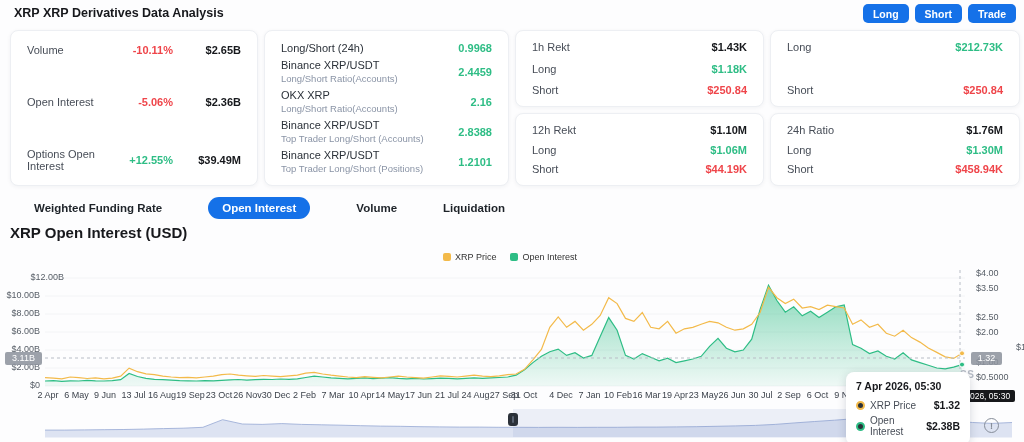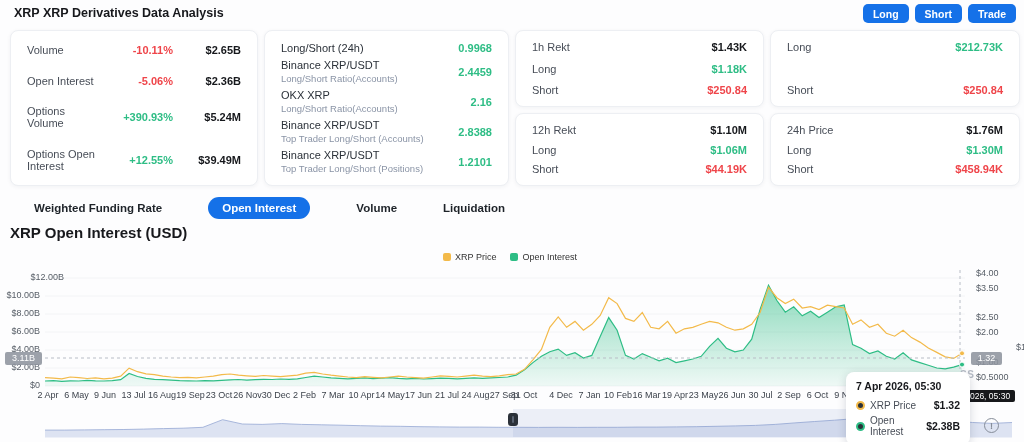--- a/index.html
+++ b/index.html
@@ -75,25 +75,20 @@
         <span class="lbl">Volume</span>
         <span class="pct neg">-10.11%</span>
         <span class="val">$2.65B</span>
       </div>
       <div class="stat-row">
         <span class="lbl">Open Interest</span>
         <span class="pct neg">-5.06%</span>
         <span class="val">$2.36B</span>
       </div>
       <div class="stat-row">
-        <span class="lbl">Options Volume</span>
-        <span class="pct pos">+390.93%</span>
-        <span class="val">$5.24M</span>
-      </div>
-      <div class="stat-row">
         <span class="lbl">Options Open Interest</span>
         <span class="pct pos">+12.55%</span>
         <span class="val">$39.49M</span>
       </div>
     </div>
   </div>
 
   <div class="card" style="left:264px;top:30px;width:245px;height:156px">
     <div class="card-in" style="padding:11px 16px;">
       <div class="ratio-row">
@@ -173,21 +168,21 @@
         </div>
       <div class="r-row">
           <span class="r-lbl">Short</span>
           <span class="r-val neg">$44.19K</span>
         </div>
     </div>
   </div>
   <div class="card" style="left:770px;top:113px;width:250px;height:73px">
     <div class="card-in" style="padding:10px 16px;">
       <div class="r-row">
-          <span class="r-lbl">24h Price</span>
+          <span class="r-lbl">24h Ratio</span>
           <span class="r-val">$1.76M</span>
         </div>
       <div class="r-row">
           <span class="r-lbl">Long</span>
           <span class="r-val pos">$1.30M</span>
         </div>
       <div class="r-row">
           <span class="r-lbl">Short</span>
           <span class="r-val neg">$458.94K</span>
         </div>

